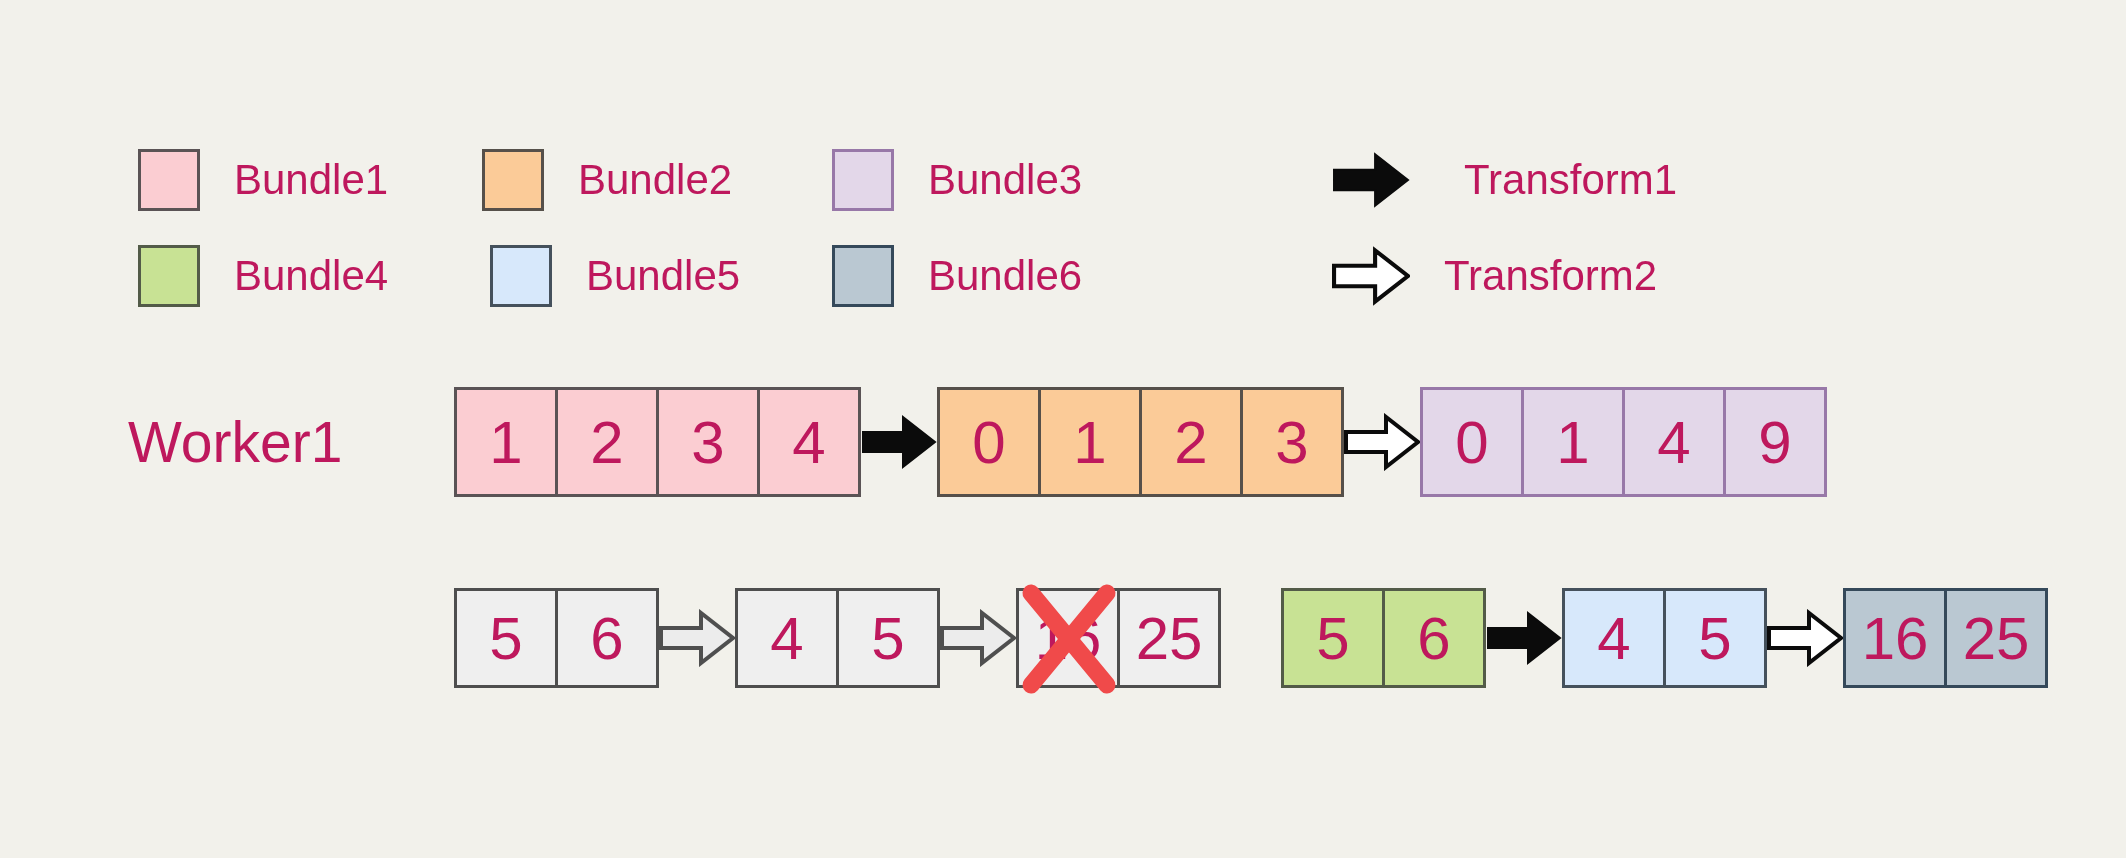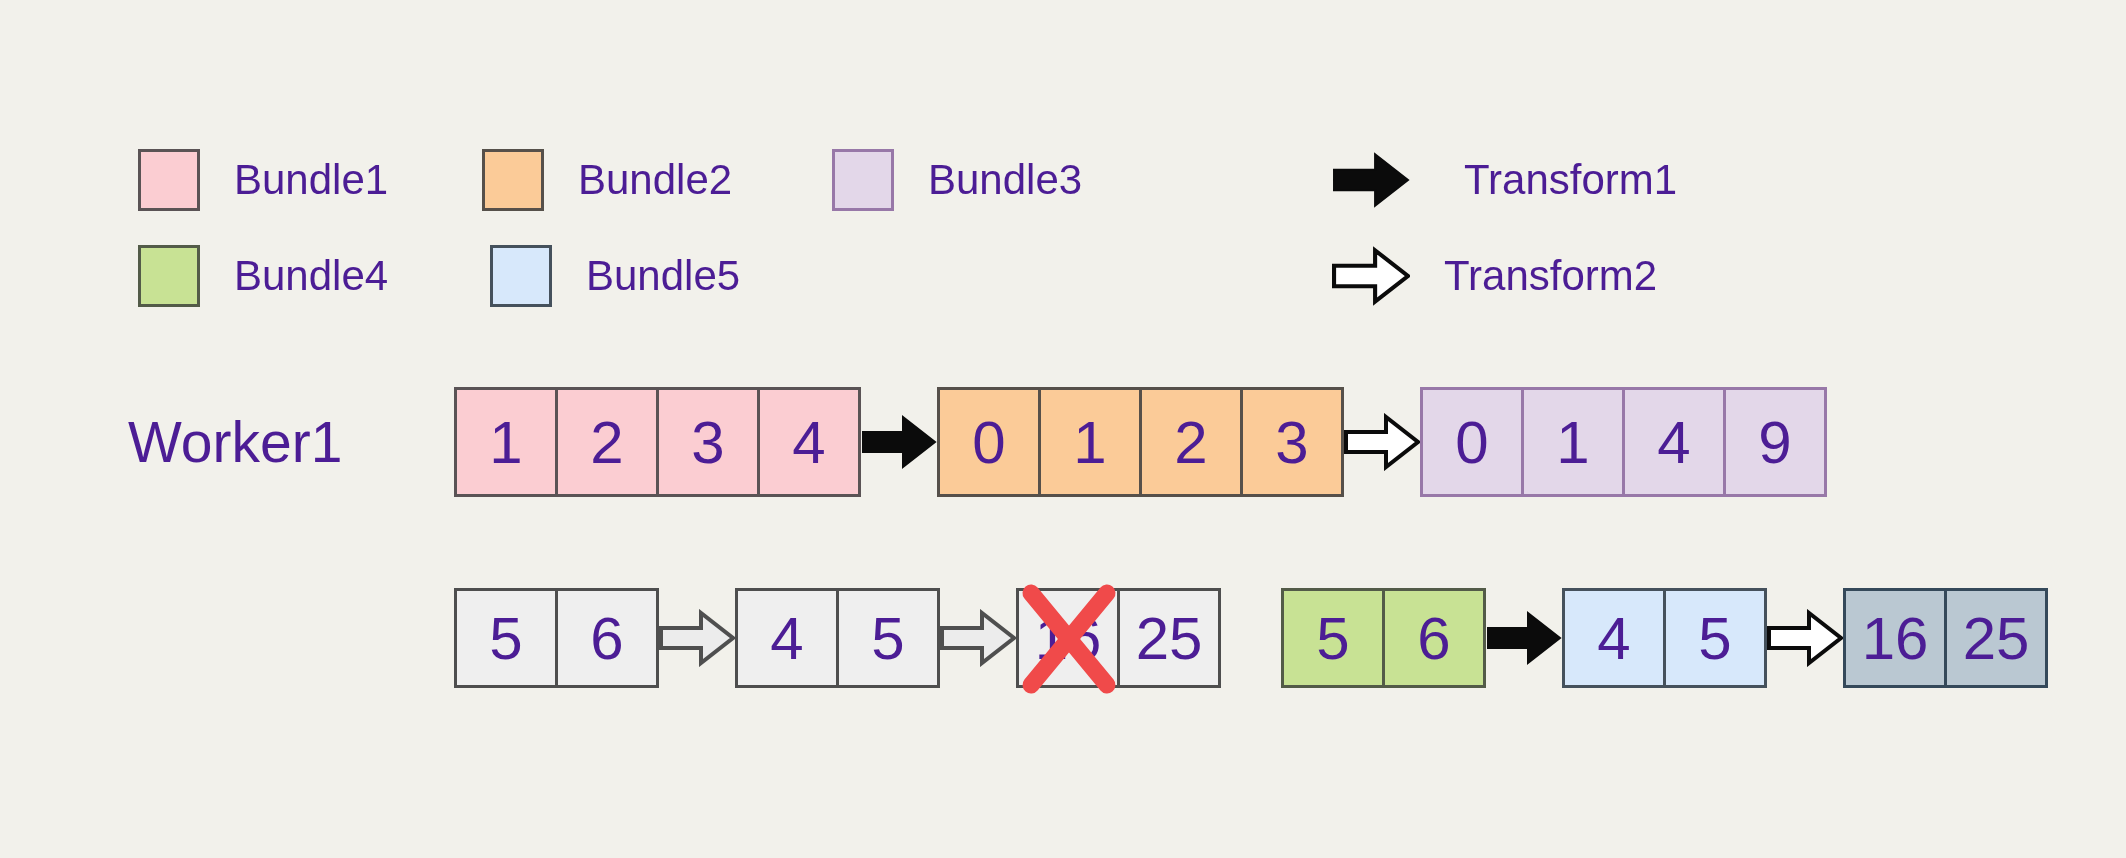--- a/index.html
+++ b/index.html
@@ -2,21 +2,21 @@
 <html><head>
 <meta charset="utf-8">
 <style>
   html,body{margin:0;padding:0;}
   body{font-family:"Liberation Sans", sans-serif; background:#e8e7e2;}
   .canvas{
     position:relative;
     width:2126px;
     height:858px;
     overflow:hidden;
-    color:#4c1d95;
+    color:#be185d;
   }
   
   .legend{position:absolute; left:138px; top:150px; width:1900px; height:170px;}
   .legend-item{position:absolute; height:60px; display:flex; align-items:center;}
   .swatch{
     width:56px; height:56px;
     border:3px solid #555;
     box-sizing:content-box;
     flex:0 0 auto;
   }
@@ -72,20 +72,24 @@
         <span class="legend-label">Bundle3</span>
       </div>
       <div class="legend-item" style="left: 0px; top: 96px;">
         <div class="swatch" style="background: rgb(200, 226, 148); border-color: rgb(83, 91, 72);"></div>
         <span class="legend-label">Bundle4</span>
       </div>
       <div class="legend-item" style="left: 352px; top: 96px; text-align: right;">
         <div class="swatch" style="background: rgb(215, 232, 251); border-color: rgb(69, 81, 92);"></div>
         <span class="legend-label">Bundle5</span>
       </div>
+      <div class="legend-item" style="left: 694px; top: 96px;">
+        <div class="swatch" style="background: rgb(186, 200, 210); border-color: rgb(53, 73, 90);"></div>
+        <span class="legend-label">Bundle6</span>
+      </div>
       <div class="legend-item" style="left: 1194px; top: 0px; gap: 20px;">
         <svg width="78" height="60" viewBox="0 0 76 58" class="arrow-svg">
           <path d="M2 19 H42 V4 L74 29 L42 54 V39 H2 Z" fill="#0B0B0B" stroke="#0B0B0B" stroke-width="2" stroke-linejoin="miter"></path>
         </svg>
         <span class="legend-label">Transform1</span>
       </div>
       <div class="legend-item" style="left: 1194px; top: 96px;">
         <svg width="78" height="60" viewBox="0 0 76 58" class="arrow-svg">
           <path d="M2 19 H42 V4 L74 29 L42 54 V39 H2 Z" fill="#FFFFFF" stroke="#0B0B0B" stroke-width="4" stroke-linejoin="miter"></path>
         </svg>

